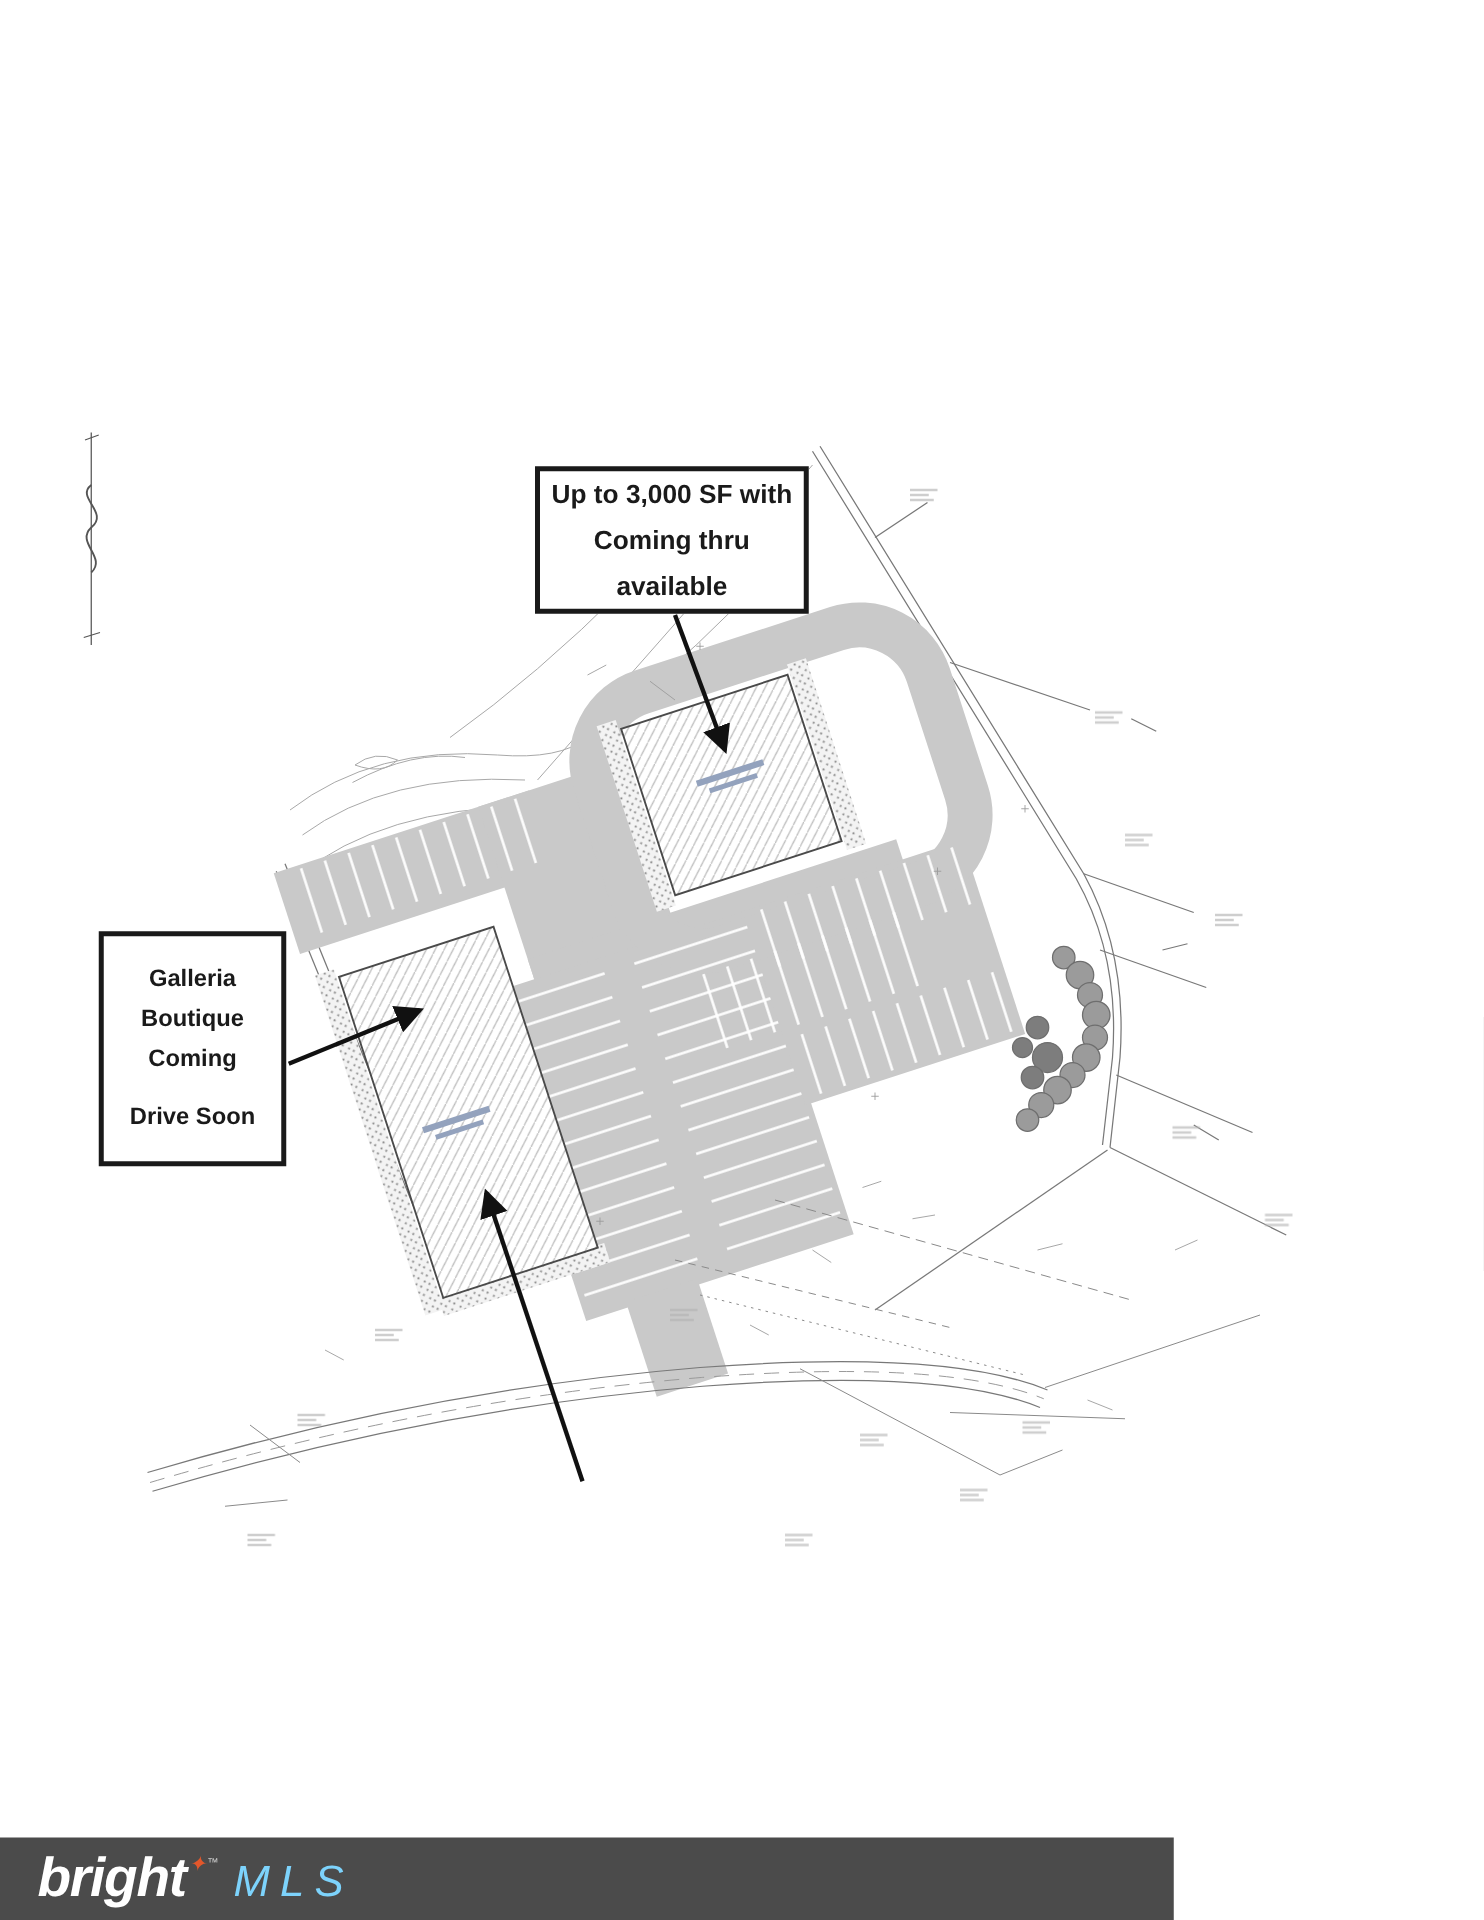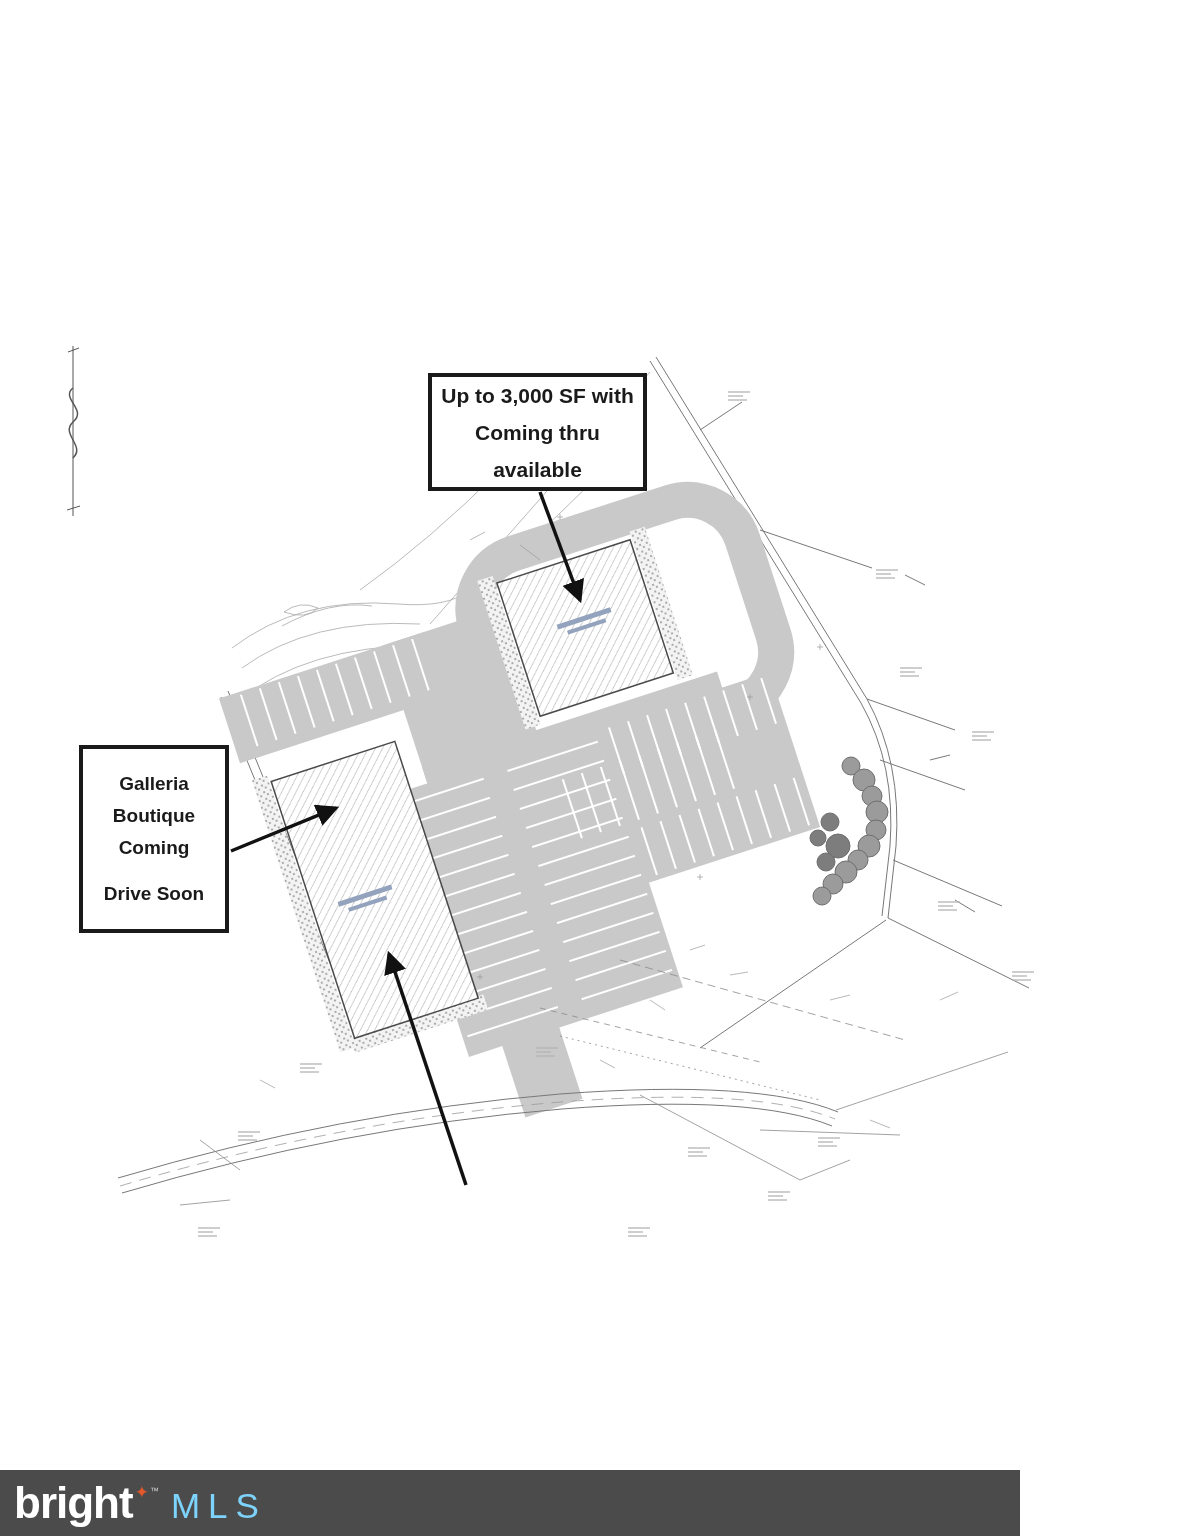--- a/index.html
+++ b/index.html
@@ -23,25 +23,26 @@
     text-align:center;
     display:flex;flex-direction:column;justify-content:center;align-items:center;
     box-sizing:border-box;
     z-index:5;
   }
   .callout-3000{left:428px;top:373px;width:219px;height:118px;font-size:21px;line-height:37px;}
   .callout-galleria{left:79px;top:745px;width:150px;height:188px;font-size:19px;line-height:32px;}
   .callout-galleria .spacer{height:14px;}
   .callout-4000{left:389px;top:1186px;width:178px;height:80px;font-size:21px;line-height:34px;}
   .footer{
-    position:absolute;left:0;bottom:0;width:1020px;height:66px;
+    position:absolute;left:0;bottom:0;width:939px;height:66px;
     background:var(--footer_bar,#4b4b4b);
     display:flex;align-items:center;
-    padding-left:14px;box-sizing:border-box;
+    padding-left:30px;box-sizing:border-box;
     z-index:6;
+    font-style:italic;
   }
   .brand{display:flex;align-items:baseline;}
   .brand .bright{color:#ffffff;font-weight:bold;font-size:44px;letter-spacing:-1px;line-height:1;}
   .brand .star{color:var(--star,#e2572b);font-size:17px;position:relative;top:-20px;margin-left:2px;line-height:1;}
   .brand .tm{color:#cfcfcf;font-size:9px;position:relative;top:-24px;margin-left:1px;line-height:1;}
   .brand .mls{color:#7dd3fc;font-size:35px;letter-spacing:8px;margin-left:12px;font-weight:400;line-height:1;}
 </style>
 </head>
 <body>
 

